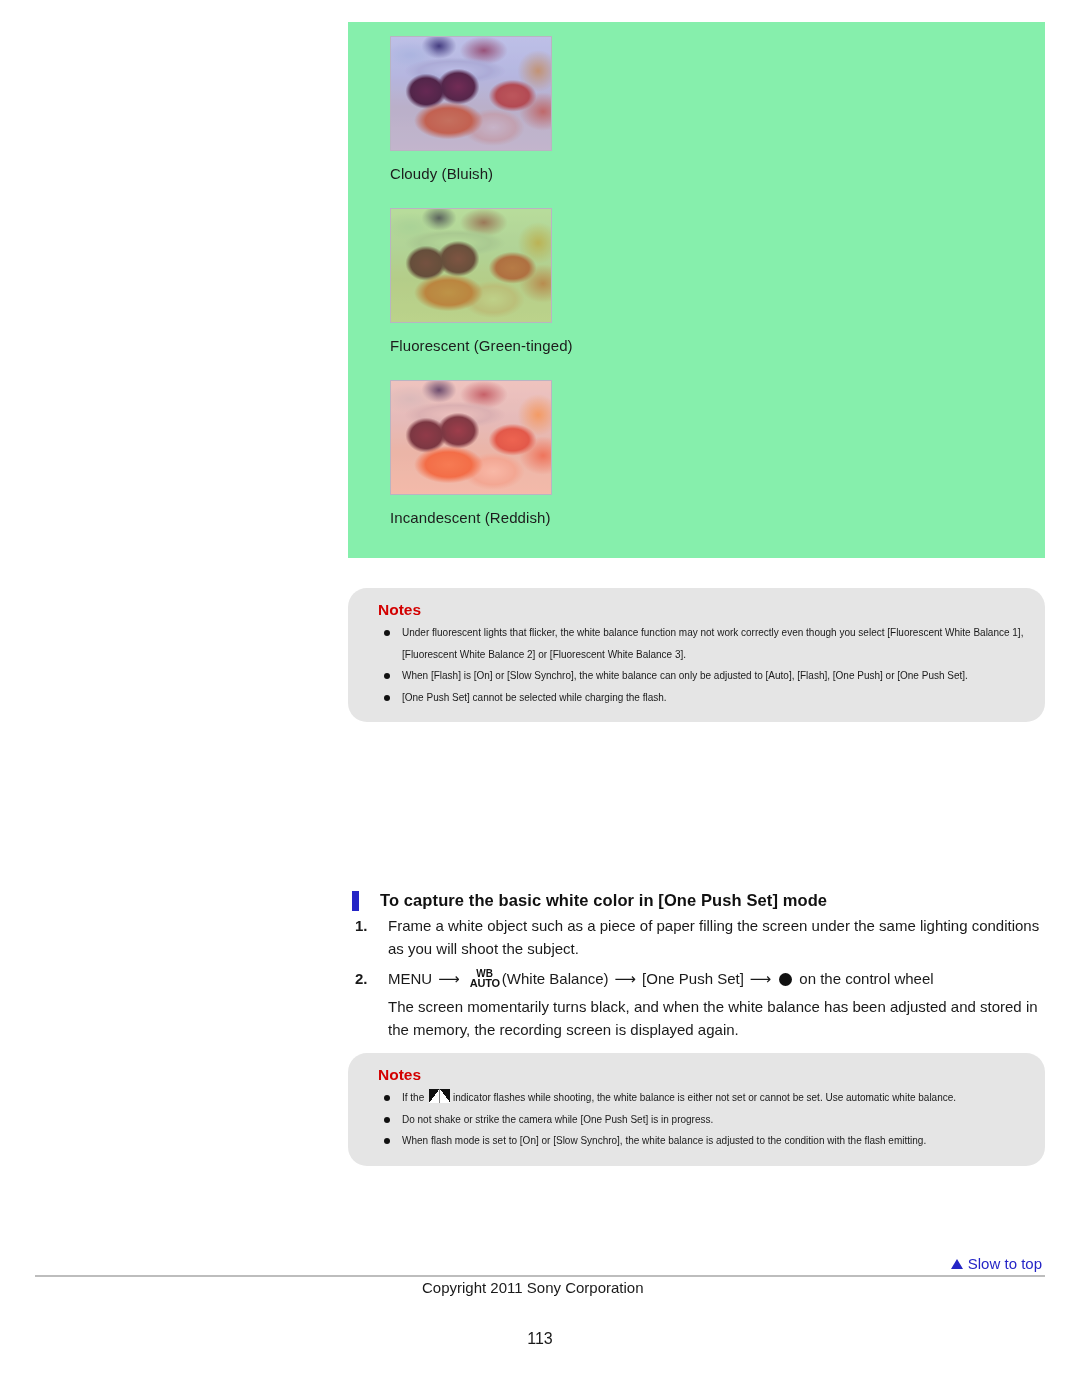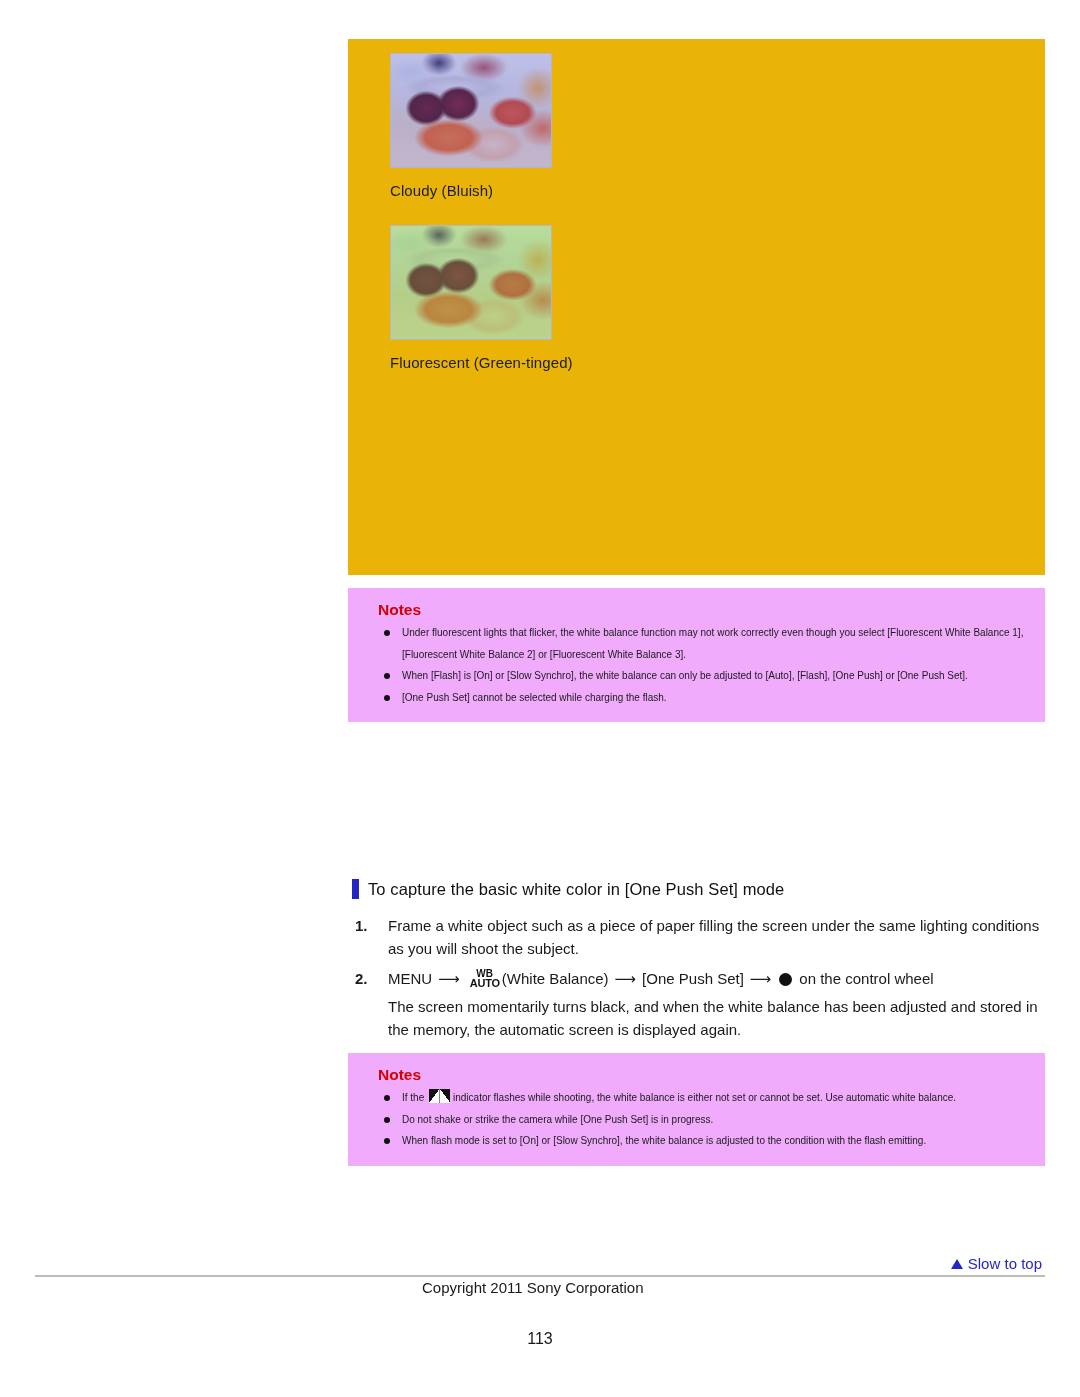--- a/index.html
+++ b/index.html
@@ -18,24 +18,24 @@
 
   .page {
     position: absolute;
     inset: 0;
   }
 
   
   .sample-panel {
     position: absolute;
     left: 348px;
-    top: 39px;
+    top: 22px;
     width: 697px;
     height: 536px;
-    background: #eab308;
+    background: #86efac;
   }
 
   .sample-block {
     position: absolute;
     left: 42px;
   }
   .sample-block.b1 { top: 14px; }
   .sample-block.b2 { top: 186px; }
   .sample-block.b3 { top: 358px; }
 
@@ -82,23 +82,24 @@
     color: #1c1c1c;
     letter-spacing: 0.1px;
     white-space: nowrap;
   }
 
   
   .notes-panel {
     position: absolute;
     left: 348px;
     width: 697px;
-    background: #f0abfc;
+    background: #e5e5e5;
     box-sizing: border-box;
     padding: 13px 16px 14px 30px;
+    border-radius: 19px;
   }
   .notes-panel.n1 { top: 588px; }
   .notes-panel.n2 { top: 1053px; }
 
   .notes-title {
     color: #d30000;
     font-weight: bold;
     font-size: 15.5px;
     margin: 0 0 3px 0;
   }
@@ -149,23 +150,23 @@
     display: flex;
     align-items: center;
   }
   .accent-bar {
     width: 7px;
     height: 20px;
     background: #2525c6;
     margin-right: 9px;
   }
   .section-head h2 {
-    margin: 0;
+    margin: 12px;
     font-size: 16.5px;
-    font-weight: normal;
+    font-weight: bold;
     color: #111;
     letter-spacing: 0.1px;
     white-space: nowrap;
   }
 
   
   ol.steps {
     position: absolute;
     left: 355px;
     top: 914px;
@@ -281,20 +282,28 @@
 
     <div class="sample-block b2">
       <div class="thumb">
         <div class="layer photo-base"></div>
         <div class="layer tint-fluor"></div>
         <div class="layer tint-fluor2"></div>
       </div>
       <div class="caption">Fluorescent (Green-tinged)</div>
     </div>
 
+    <div class="sample-block b3">
+      <div class="thumb">
+        <div class="layer photo-base"></div>
+        <div class="layer tint-incan"></div>
+        <div class="layer tint-incan2"></div>
+      </div>
+      <div class="caption">Incandescent (Reddish)</div>
+    </div>
 
   </div>
 
   <div class="notes-panel n1">
     <div class="notes-title">Notes</div>
     <ul class="notes-list">
       <li><span>Under fluorescent lights that flicker, the white balance function may not work correctly even though you select [Fluorescent White Balance 1], [Fluorescent White Balance 2] or [Fluorescent White Balance 3].</span></li>
       <li><span>When [Flash] is [On] or [Slow Synchro], the white balance can only be adjusted to [Auto], [Flash], [One Push] or [One Push Set].</span></li>
       <li><span>[One Push Set] cannot be selected while charging the flash.</span></li>
     </ul>
@@ -306,21 +315,21 @@
   </div>
 
   <ol class="steps">
     <li>
       <span class="num">1.</span>
       <span class="step-body">Frame a white object such as a piece of paper filling the screen under the same lighting conditions as you will shoot the subject.</span>
     </li>
     <li>
       <span class="num">2.</span>
       <span class="step-body"><span>MENU</span><span class="arrow">⟶</span><span class="wb-auto-icon"><span class="t">WB</span><span class="b">AUTO</span></span><span>(White Balance)</span><span class="arrow">⟶</span><span>[One Push Set]</span><span class="arrow">⟶</span><span class="wheel-dot"></span><span>on the control wheel</span></span>
-      <span class="step-detail">The screen momentarily turns black, and when the white balance has been adjusted and stored in the memory, the automatic screen is displayed again.</span>
+      <span class="step-detail">The screen momentarily turns black, and when the white balance has been adjusted and stored in the memory, the recording screen is displayed again.</span>
     </li>
   </ol>
 
   <div class="notes-panel n2">
     <div class="notes-title">Notes</div>
     <ul class="notes-list">
       <li><span>If the </span><span class="wb-indicator"></span><span>indicator flashes while shooting, the white balance is either not set or cannot be set. Use automatic white balance.</span></li>
       <li><span>Do not shake or strike the camera while [One Push Set] is in progress.</span></li>
       <li><span>When flash mode is set to [On] or [Slow Synchro], the white balance is adjusted to the condition with the flash emitting.</span></li>
     </ul>

